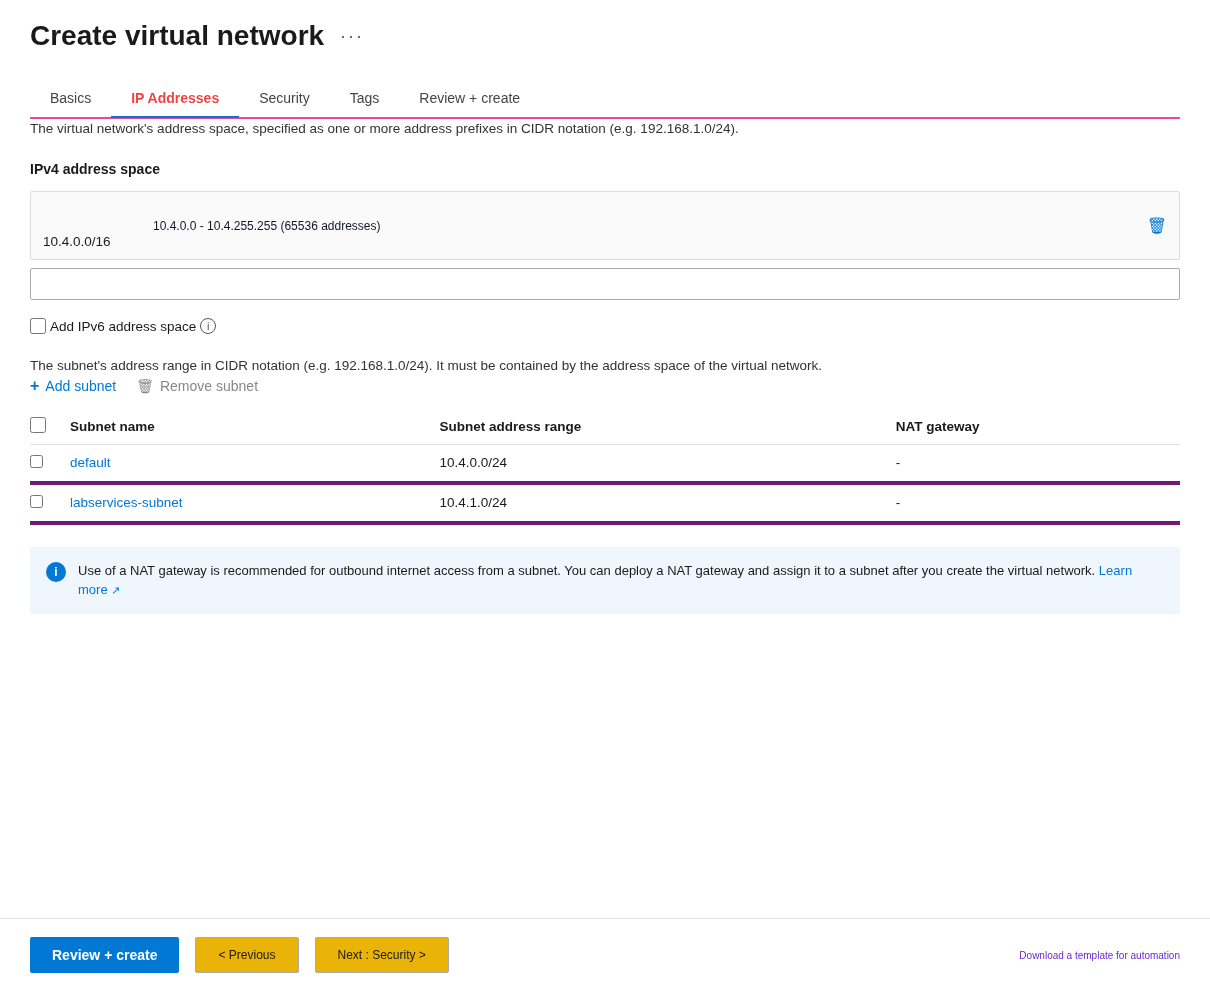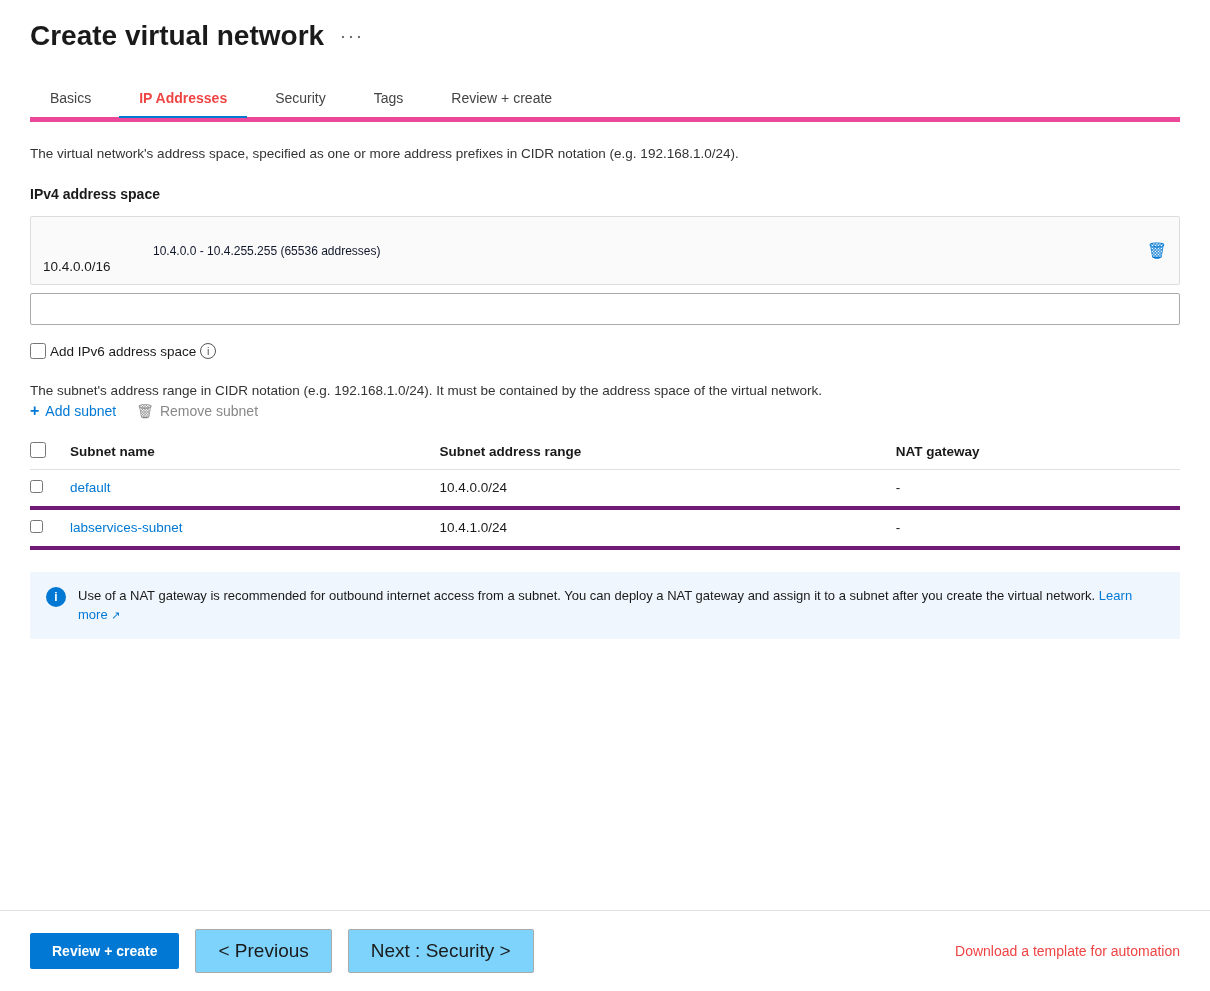--- a/index.html
+++ b/index.html
@@ -30,23 +30,22 @@
       color: #555;
       cursor: pointer;
       letter-spacing: 2px;
       background: none;
       border: none;
       padding: 2px 6px;
     }
     
     .tabs {
       display: flex;
-      gap: 8px;
-      border-bottom: 5px solid #ec4899;
-      margin-bottom: 22px;
+      gap: 0;
+      border-bottom: 2px solid #ec4899;
     }
     .tab {
       padding: 10px 20px;
       font-size: 14px;
       color: #444;
       cursor: pointer;
       border-bottom: 2px solid transparent;
       margin-bottom: -1px;
       white-space: nowrap;
     }
@@ -268,33 +267,33 @@
       background: #0078d4;
       color: #fff;
       border: none;
       padding: 10px 22px;
       font-size: 14px;
       font-weight: 600;
       cursor: pointer;
       border-radius: 2px;
     }
     .btn-secondary {
-      background: #7dd3fc;
+      background: #eab308;
       color: #1a1a1a;
       border: 1px solid #aaa;
       padding: 10px 22px;
-      font-size: 19px;
+      font-size: 12px;
       cursor: pointer;
       border-radius: 2px;
     }
     .btn-link {
       background: none;
       border: none;
-      color: #ef4444;
-      font-size: 14px;
+      color: #6d28d9;
+      font-size: 10px;
       cursor: pointer;
       padding: 10px 0;
       margin-left: auto;
     }
     .header-checkbox {
       width: 16px;
       height: 16px;
     }
   </style>
 </head>

